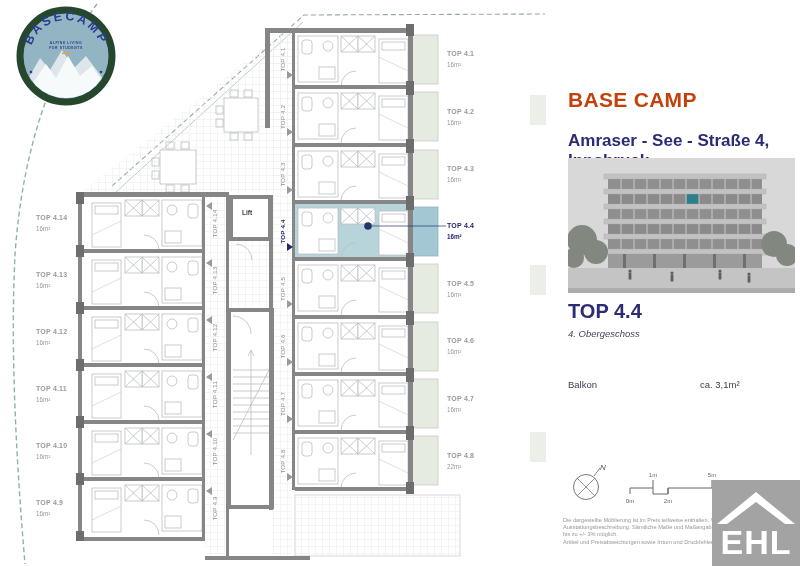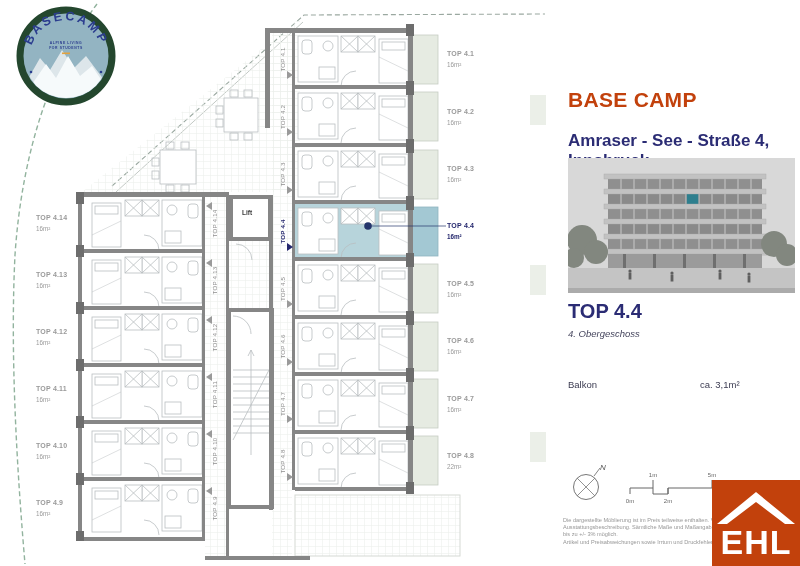--- a/index.html
+++ b/index.html
@@ -27,21 +27,21 @@
   .ptitle{position:absolute;left:13px;top:88px;font-size:21px;font-weight:bold;color:#c2410c;letter-spacing:.3px;}
   .paddr{position:absolute;left:13px;top:131px;font-size:17px;font-weight:bold;color:#2b2c74;}
   #photo{position:absolute;left:13px;top:158px;}
   .unit-title{position:absolute;left:13px;top:300px;font-size:20px;font-weight:bold;color:#2b2c74;}
   .unit-floor{position:absolute;left:13px;top:328px;font-size:9.5px;font-style:italic;color:#46465e;text-align:center;}
   .spec-row{position:absolute;left:13px;width:220px;font-size:9.5px;color:#3c3c52;}
   .spec-row .v{position:absolute;left:132px;top:0;}
   #annots{position:absolute;left:5px;top:458px;}
   #disclaimer{position:absolute;left:8px;top:517px;width:150px;overflow:hidden;}
   #disclaimer div{font-size:5.6px;line-height:7.2px;color:#979797;white-space:nowrap;overflow:hidden;}
-  #ehl{position:absolute;right:0;bottom:0;width:88px;height:86px;background:#c2410c;}
+  #ehl{position:absolute;right:0;bottom:0;width:88px;height:86px;background:#a3a3a3;}
 </style>
 </head>
 <body>
 
 <div id="page">
 
   <svg id="plan" width="555" height="566" viewBox="0 0 555 566">
     <defs>
       <pattern id="grid" width="7" height="7" patternUnits="userSpaceOnUse">
         <path d="M 7 0 L 0 0 0 7" fill="none" stroke="#eaede9" stroke-width="1"></path>

